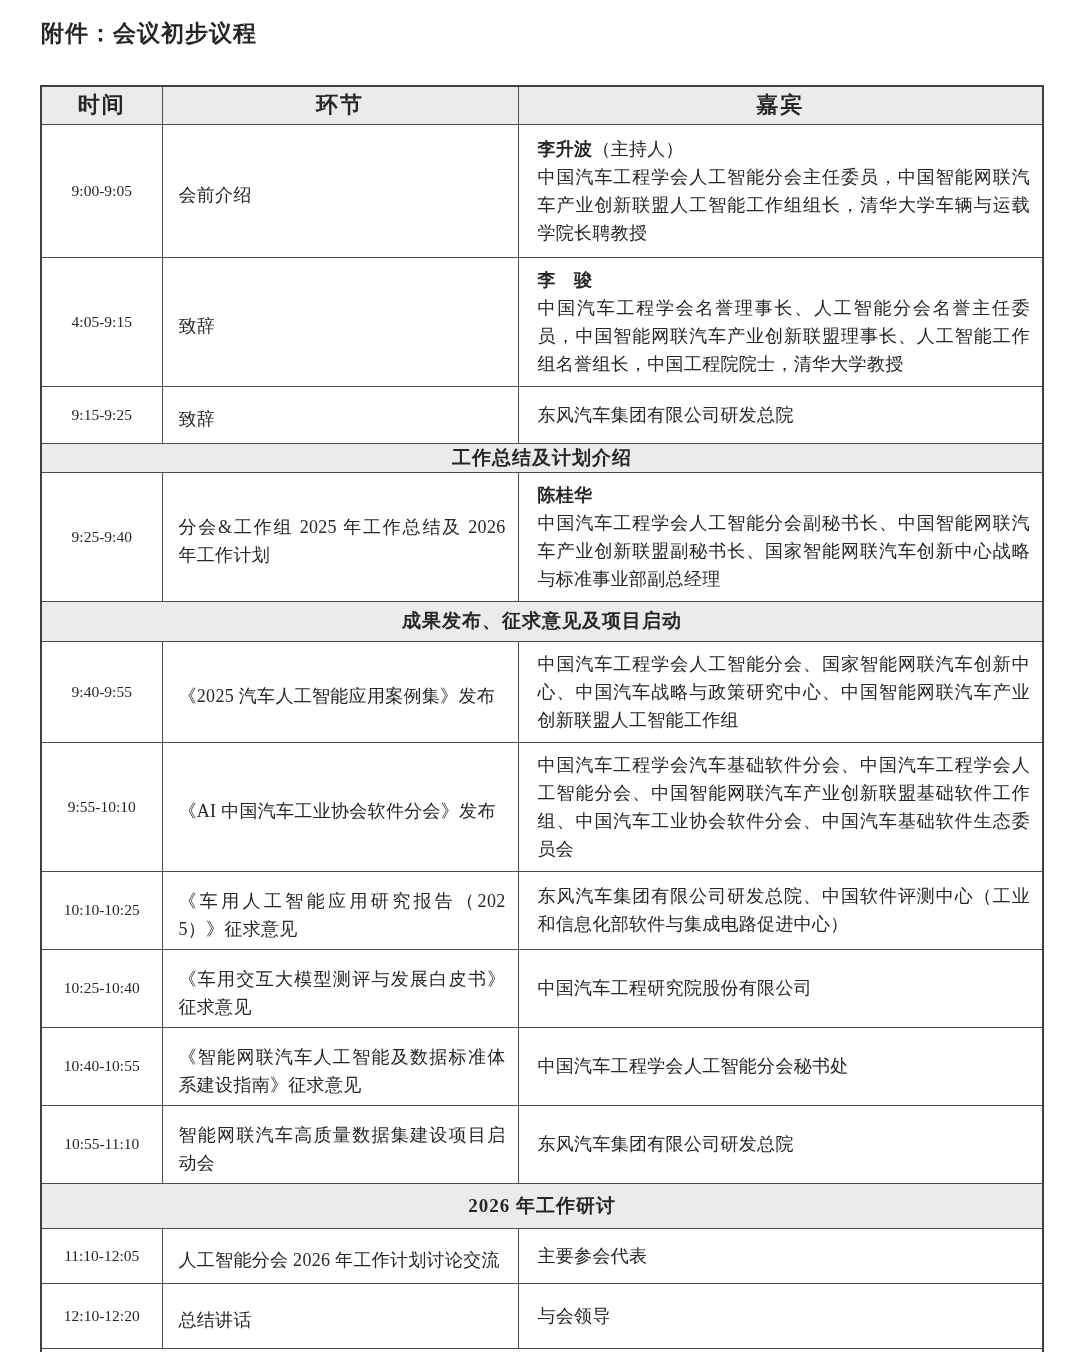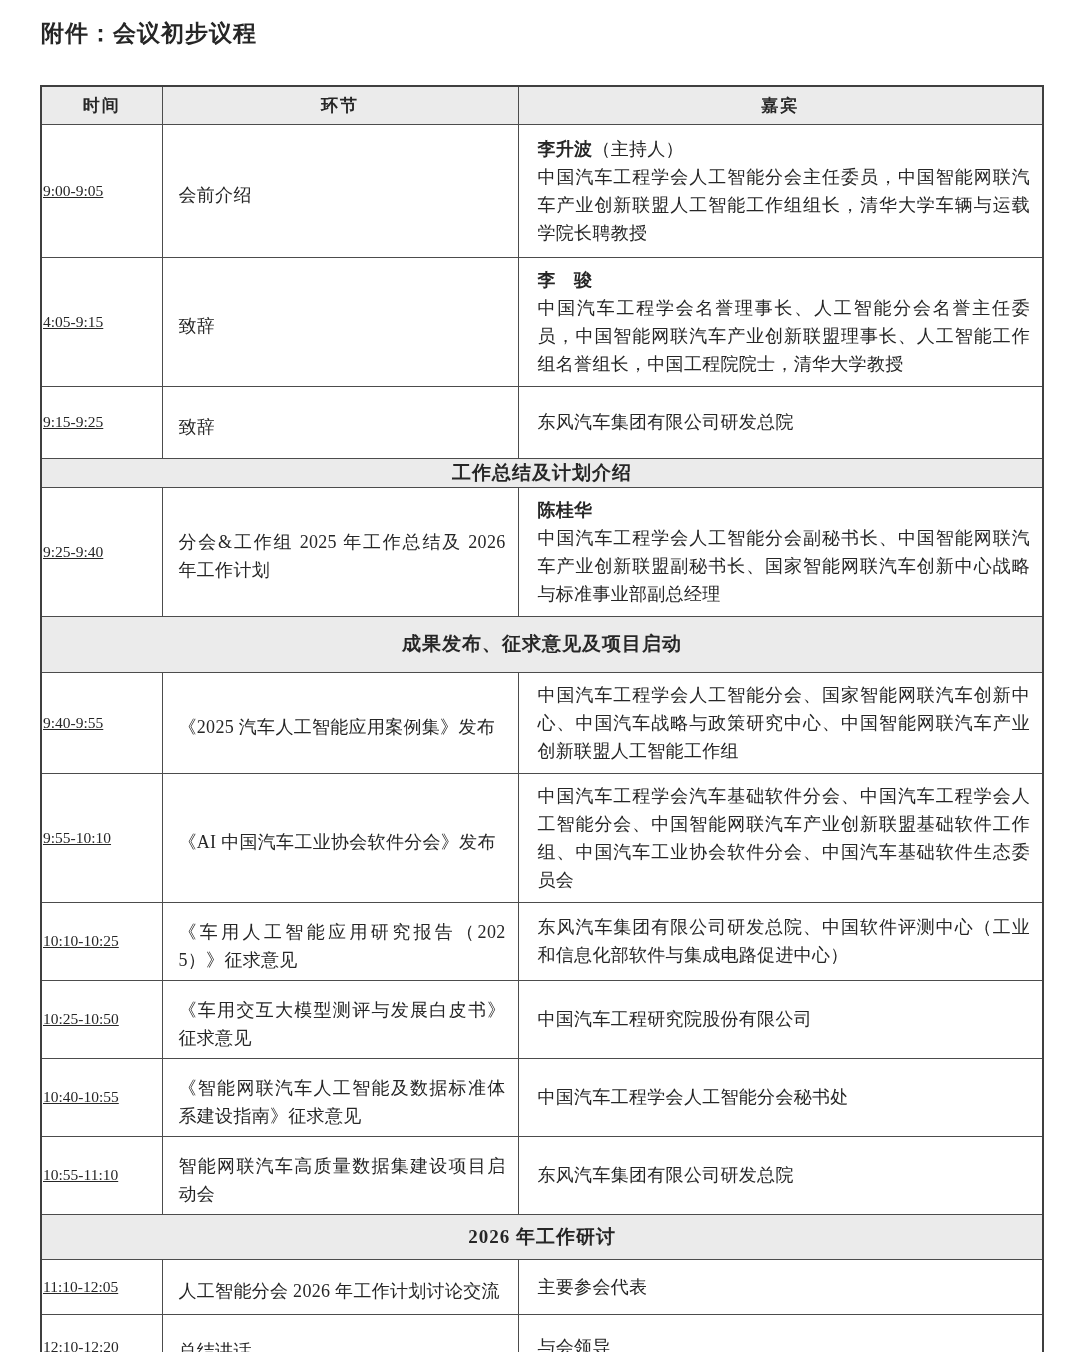--- a/index.html
+++ b/index.html
@@ -16,26 +16,25 @@
     position:absolute;left:40px;top:85px;width:1002px;
     border-collapse:collapse;table-layout:fixed;
     border:2px solid #3f3f3f;
   }
   table.agenda td,table.agenda th{
     border:1px solid #4c4c4c;vertical-align:middle;
     word-break:break-all;overflow:hidden;
   }
   th.head{
     background:#ebebeb;font-weight:bold;text-align:center;
-    font-size:17px;letter-spacing:2px;
+    font-size:22px;letter-spacing:2px;
   }
   td.time{
-    font-size:15.5px;white-space:nowrap;
+    text-align:center;font-size:15.5px;white-space:nowrap;
     font-family:"Liberation Serif","DejaVu Serif",serif;
-    text-decoration:underline;
   }
   td.session{
     font-size:18px;line-height:28px;padding:15px 12px 6px 16px;
     text-align:justify;letter-spacing:0.3px;
   }
   td.guest{
     font-size:18px;line-height:28px;padding:8px 12px 8px 19px;
     text-align:justify;letter-spacing:0.3px;
   }
   .gname{font-weight:bold;}
@@ -78,40 +77,40 @@
 
       <tr style="height:113px">
         <td class="time">4:05-9:15</td>
         <td class="session">致辞</td>
         <td class="guest">
           <div class="gline gname">李　骏</div>
           <div>中国汽车工程学会名誉理事长、人工智能分会名誉主任委员，中国智能网联汽车产业创新联盟理事长、人工智能工作组名誉组长，中国工程院院士，清华大学教授</div>
         </td>
       </tr>
 
-      <tr style="height:72px">
+      <tr style="height:57px">
         <td class="time">9:15-9:25</td>
         <td class="session">致辞</td>
         <td class="guest">东风汽车集团有限公司研发总院</td>
       </tr>
 
       <tr style="height:28px">
         <td class="section-cell" colspan="3">工作总结及计划介绍</td>
       </tr>
 
       <tr style="height:118px">
         <td class="time">9:25-9:40</td>
         <td class="session">分会&amp;工作组 2025 年工作总结及 2026 年工作计划</td>
         <td class="guest">
           <div class="gline gname">陈桂华</div>
           <div>中国汽车工程学会人工智能分会副秘书长、中国智能网联汽车产业创新联盟副秘书长、国家智能网联汽车创新中心战略与标准事业部副总经理</div>
         </td>
       </tr>
 
-      <tr style="height:56px">
+      <tr style="height:40px">
         <td class="section-cell" colspan="3">成果发布、征求意见及项目启动</td>
       </tr>
 
       <tr style="height:94px">
         <td class="time">9:40-9:55</td>
         <td class="session">《2025 汽车人工智能应用案例集》发布</td>
         <td class="guest">中国汽车工程学会人工智能分会、国家智能网联汽车创新中心、中国汽车战略与政策研究中心、中国智能网联汽车产业创新联盟人工智能工作组</td>
       </tr>
 
       <tr style="height:113px">
@@ -120,21 +119,21 @@
         <td class="guest">中国汽车工程学会汽车基础软件分会、中国汽车工程学会人工智能分会、中国智能网联汽车产业创新联盟基础软件工作组、中国汽车工业协会软件分会、中国汽车基础软件生态委员会</td>
       </tr>
 
       <tr style="height:70px">
         <td class="time">10:10-10:25</td>
         <td class="session">《车用人工智能应用研究报告（2025）》征求意见</td>
         <td class="guest">东风汽车集团有限公司研发总院、中国软件评测中心（工业和信息化部软件与集成电路促进中心）</td>
       </tr>
 
       <tr style="height:70px">
-        <td class="time">10:25-10:50</td>
+        <td class="time">10:25-10:40</td>
         <td class="session">《车用交互大模型测评与发展白皮书》征求意见</td>
         <td class="guest">中国汽车工程研究院股份有限公司</td>
       </tr>
 
       <tr style="height:67px">
         <td class="time">10:40-10:55</td>
         <td class="session">《智能网联汽车人工智能及数据标准体系建设指南》征求意见</td>
         <td class="guest">中国汽车工程学会人工智能分会秘书处</td>
       </tr>
 

